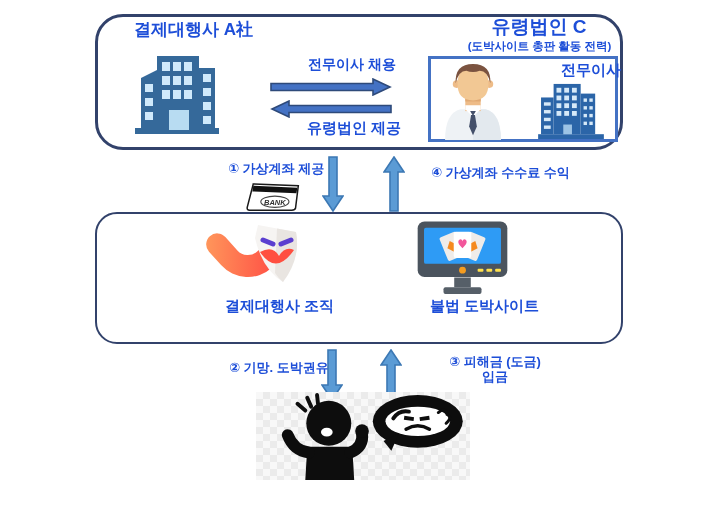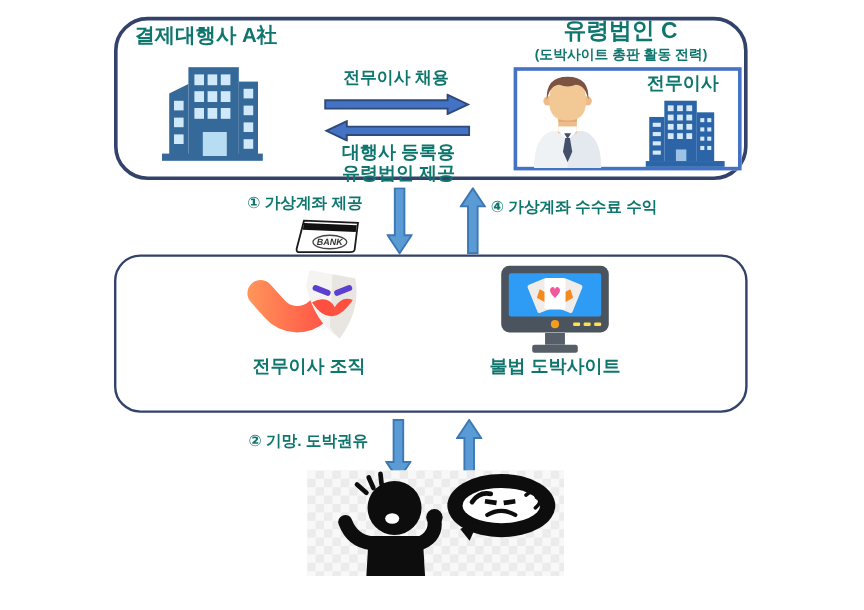--- a/index.html
+++ b/index.html
@@ -9,21 +9,21 @@
     --h-arrow-stroke:#2e4a7a;
     --v-arrow-fill:#5b9bd5;
     --v-arrow-stroke:#3c78b4;
   }
   html,body{margin:0;padding:0;background:#fff;}
   #canvas{
     position:relative;width:720px;height:508px;overflow:hidden;background:#ffffff;
     font-family:"Liberation Sans","DejaVu Sans",sans-serif;color:#111;
   }
   .abs{position:absolute;}
-  .label{position:absolute;font-weight:bold;color:#0f766e;line-height:1.15;}
+  .label{position:absolute;font-weight:bold;color:#1d4ed8;line-height:1.15;margin-left:22px;}
   .center{text-align:center;}
   .outer-box{
     position:absolute;border:3px solid var(--box-border);border-radius:28px;background:#fff;
     box-sizing:border-box;
   }
   .inner-box{
     position:absolute;border:3px solid var(--inner-box-border);background:#fff;box-sizing:border-box;
   }
   .h-arrow-shape{fill:var(--h-arrow-fill);stroke:var(--h-arrow-stroke);stroke-width:1.6;}
   .v-arrow-shape{fill:var(--v-arrow-fill);stroke:var(--v-arrow-stroke);stroke-width:1.6;}
@@ -73,21 +73,20 @@
 
   <div class="label center" style="left:268px;top:56px;width:124px;font-size:14px;">전무이사 채용</div>
   <svg class="abs" style="left:270px;top:78px;" width="122" height="18" viewBox="0 0 122 18">
     <path class="h-arrow-shape" d="M1,5.5 L103,5.5 L103,1 L120,9 L103,17 L103,12.5 L1,12.5 Z"></path>
   </svg>
 
   <svg class="abs" style="left:270px;top:100px;" width="122" height="18" viewBox="0 0 122 18">
     <path class="h-arrow-shape" d="M121,5.5 L19,5.5 L19,1 L2,9 L19,17 L19,12.5 L121,12.5 Z"></path>
   </svg>
   <div class="label center" style="left:270px;top:119px;width:124px;font-size:15px;">
-    <div>대행사 등록용</div>
     <div>유령법인 제공</div>
   </div>
 
   <div class="label center" style="left:427px;top:16px;width:180px;font-size:19px;">유령법인 C</div>
   <div class="label center" style="left:420px;top:40px;width:195px;font-size:11.5px;">(도박사이트 총판 활동 전력)</div>
 
   <div class="inner-box" style="left:428px;top:56px;width:190px;height:86px;"></div>
 
   <svg class="abs" style="left:438px;top:61px;" width="70" height="79" viewBox="0 0 70 82">
     <path d="M6,82 Q6,54 22,50 L48,50 Q64,54 64,82 Z" fill="#eef2f5"></path>
@@ -168,21 +167,21 @@
     </defs>
     <g transform="rotate(-42 36 46)">
       <path d="M24,16 a11,11 0 0 1 22,0 l0,18 a14,14 0 0 0 14,14 l16,0 a11,11 0 0 1 0,22 l-16,0 a36,36 0 0 1 -36,-36 z" fill="url(#phoneGrad)"></path>
     </g>
     <path d="M56,5 L94,12 Q99,38 81,62 Q60,49 53,18 Z" fill="#f6f4f2"></path>
     <path d="M75,8.5 L94,12 Q99,38 81,62 Q77,59 73,53 Z" fill="#e9e5e1"></path>
     <path d="M61,20 L71,24" stroke="#5b3fd0" stroke-width="5" stroke-linecap="round" fill="none"></path>
     <path d="M79,24 L89,20" stroke="#5b3fd0" stroke-width="5" stroke-linecap="round" fill="none"></path>
     <path d="M58,32 Q74,56 92,30 Q83,26 77,36 Q71,25 58,32 Z" fill="#ff4f40"></path>
   </svg>
-  <div class="label center" style="left:195px;top:297px;width:125px;font-size:15px;">전무이사 조직</div>
+  <div class="label center" style="left:195px;top:297px;width:125px;font-size:15px;">결제대행사 조직</div>
 
   <svg class="abs" style="left:415px;top:220px;" width="95" height="76" viewBox="0 0 95 78">
     <rect x="1.5" y="1.5" width="92" height="57" rx="7" fill="#4b545e"></rect>
     <rect x="8" y="8" width="79" height="37" rx="2" fill="#2e9bf5"></rect>
     <g transform="rotate(-22 37 28)">
       <rect x="28" y="14" width="18" height="26" rx="2" fill="#efece9"></rect>
       <polygon points="37,21 42,27 37,33 32,27" fill="#f58a1f"></polygon>
     </g>
     <g transform="rotate(22 58 28)">
       <rect x="49" y="14" width="18" height="26" rx="2" fill="#efece9"></rect>
@@ -201,20 +200,24 @@
 
   <div class="label" style="left:207px;top:361px;font-size:13px;">② 기망. 도박권유</div>
 
   <svg class="abs" style="left:321px;top:349px;" width="22" height="52" viewBox="0 0 22 52">
     <path class="v-arrow-shape" d="M7,1 L15,1 L15,36 L21,36 L11,51 L1,36 L7,36 Z"></path>
   </svg>
   <svg class="abs" style="left:380px;top:349px;" width="22" height="52" viewBox="0 0 22 52">
     <path class="v-arrow-shape" d="M11,1 L21,16 L15,16 L15,51 L7,51 L7,16 L1,16 Z"></path>
   </svg>
 
+  <div class="label center" style="left:413px;top:355px;width:120px;font-size:13px;">
+    <div>③ 피해금 (도금)</div>
+    <div>입금</div>
+  </div>
 
   <div class="abs victim-bg" style="left:256px;top:392px;width:214px;height:88px;">
     <svg width="214" height="88" viewBox="0 0 214 90">
 
       <g stroke="#0d0d0d" stroke-width="4" stroke-linecap="round">
         <path d="M40,12 L48,19"></path>
           <path d="M50,6 L54,15"></path>
           <path d="M60,3 L61,12"></path>
       </g>
       <circle cx="72" cy="32" r="23" fill="#0d0d0d"></circle>

